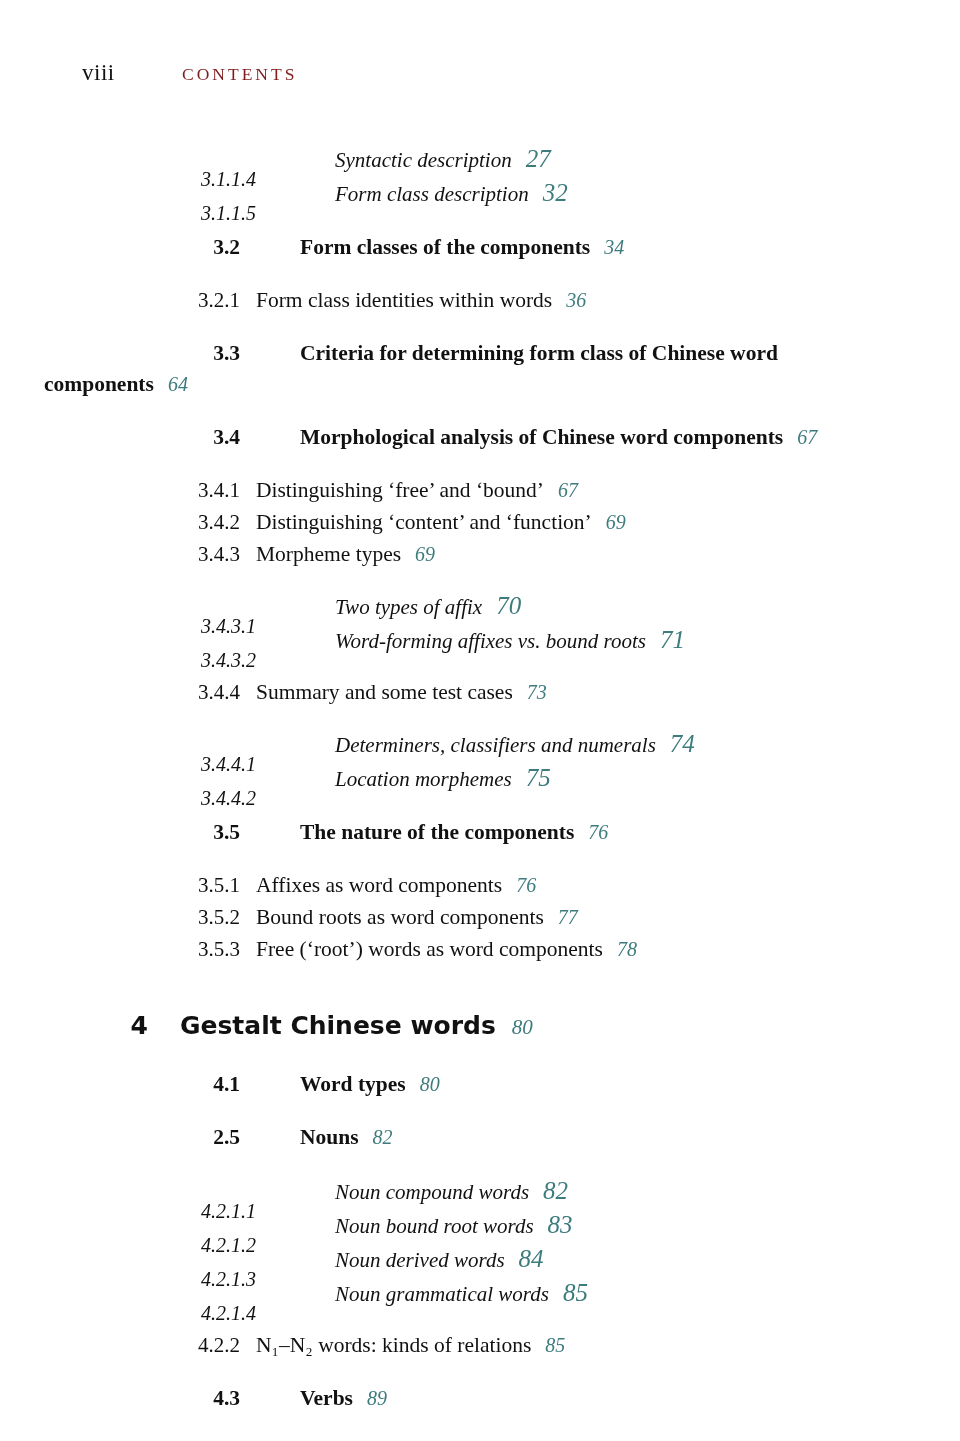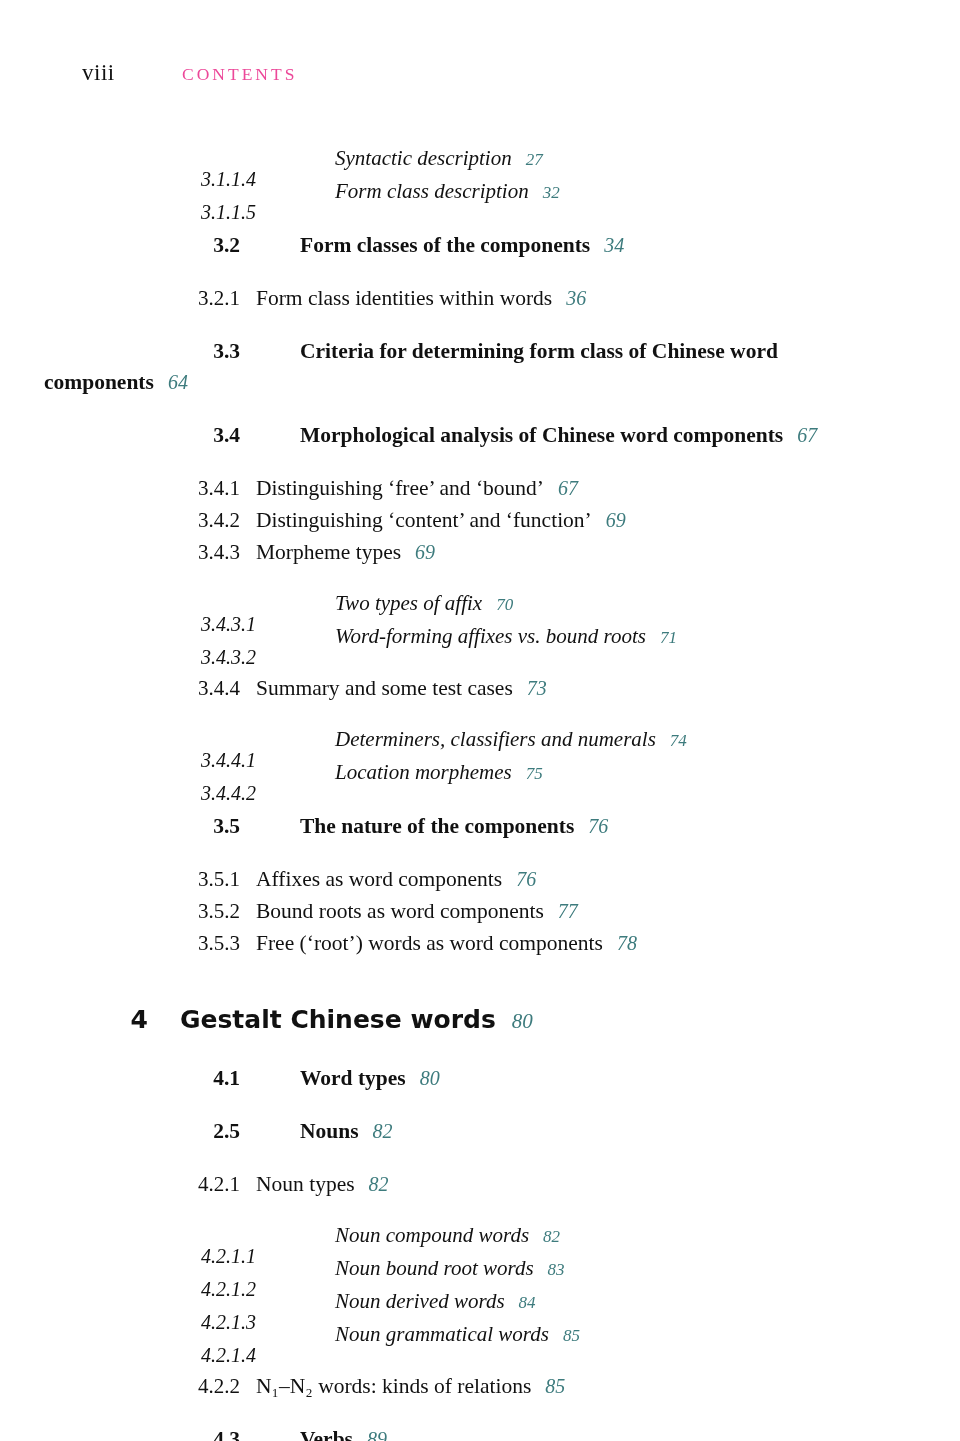--- a/index.html
+++ b/index.html
@@ -41,21 +41,21 @@
     color: #111111;
     letter-spacing: 0.5px;
   }
   .running-title {
     position: absolute;
     left: 182px;
     top: 2px;
     font-size: 17.5px;
     line-height: 28px;
     letter-spacing: 3.0px;
-    color: #ec4899;
+    color: #7f1d1d;
     font-family: "Liberation Serif", "DejaVu Serif", serif;
   }
 
   
   .toc {
     position: absolute;
     top: 142px;
     left: 0;
     width: 960px;
   }
@@ -181,21 +181,21 @@
     margin-top: 21px;
   }
   .lvl-4 .body {
     margin-left: 335px;
     margin-right: 60px;
     font-style: italic;
     font-size: 21px;
     line-height: 31px;
   }
   .lvl-4 .pg {
-    font-size: 17px;
+    font-size: 25px;
     margin-left: 14px;
   }
   .gap-before-md { margin-top: 20px; }
   .gap-before-sm { margin-top: 10px; }
 </style>
 </head>
 <body>
 
 <div class="page">
 
@@ -219,21 +219,20 @@
       <div class="entry lvl-3 gap-before-md"><span class="num">3.4.4</span><span class="body"><span class="title">Summary and some test cases</span><span class="pg">73</span></span></div>
       <div class="entry lvl-4 gap-before-md"><span class="num">3.4.4.1</span><span class="body"><span class="title">Determiners, classifiers and numerals</span><span class="pg">74</span></span></div>
       <div class="entry lvl-4"><span class="num">3.4.4.2</span><span class="body"><span class="title">Location morphemes</span><span class="pg">75</span></span></div>
       <div class="entry lvl-2"><span class="num">3.5</span><span class="body"><span class="title">The nature of the components</span><span class="pg">76</span></span></div>
       <div class="entry lvl-3 gap-before-sm"><span class="num">3.5.1</span><span class="body"><span class="title">Affixes as word components</span><span class="pg">76</span></span></div>
       <div class="entry lvl-3"><span class="num">3.5.2</span><span class="body"><span class="title">Bound roots as word components</span><span class="pg">77</span></span></div>
       <div class="entry lvl-3"><span class="num">3.5.3</span><span class="body"><span class="title">Free (‘root’) words as word components</span><span class="pg">78</span></span></div>
       <div class="entry lvl-chapter"><span class="num">4</span><span class="body"><span class="title">Gestalt Chinese words</span><span class="pg">80</span></span></div>
       <div class="entry lvl-2"><span class="num">4.1</span><span class="body"><span class="title">Word types</span><span class="pg">80</span></span></div>
       <div class="entry lvl-2"><span class="num">2.5</span><span class="body"><span class="title">Nouns</span><span class="pg">82</span></span></div>
-      <div class="entry lvl-3 gap-before-sm"><span class="num">4.2.1</span><span class="body"><span class="title">Noun types</span><span class="pg">82</span></span></div>
       <div class="entry lvl-4 gap-before-md"><span class="num">4.2.1.1</span><span class="body"><span class="title">Noun compound words</span><span class="pg">82</span></span></div>
       <div class="entry lvl-4"><span class="num">4.2.1.2</span><span class="body"><span class="title">Noun bound root words</span><span class="pg">83</span></span></div>
       <div class="entry lvl-4"><span class="num">4.2.1.3</span><span class="body"><span class="title">Noun derived words</span><span class="pg">84</span></span></div>
       <div class="entry lvl-4"><span class="num">4.2.1.4</span><span class="body"><span class="title">Noun grammatical words</span><span class="pg">85</span></span></div>
       <div class="entry lvl-3 gap-before-md"><span class="num">4.2.2</span><span class="body"><span class="title">N₁–N₂ words: kinds of relations</span><span class="pg">85</span></span></div>
       <div class="entry lvl-2"><span class="num">4.3</span><span class="body"><span class="title">Verbs</span><span class="pg">89</span></span></div>
       <div class="entry lvl-3 gap-before-sm"><span class="num">4.3.1</span><span class="body"><span class="title">Verb types</span><span class="pg">89</span></span></div>
     </div>
 
 </div>

